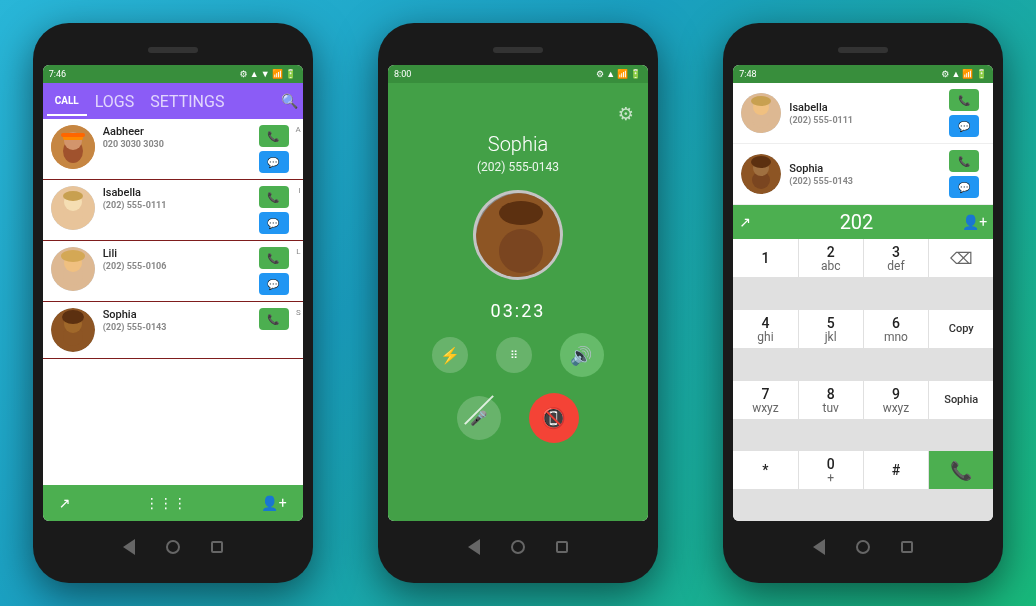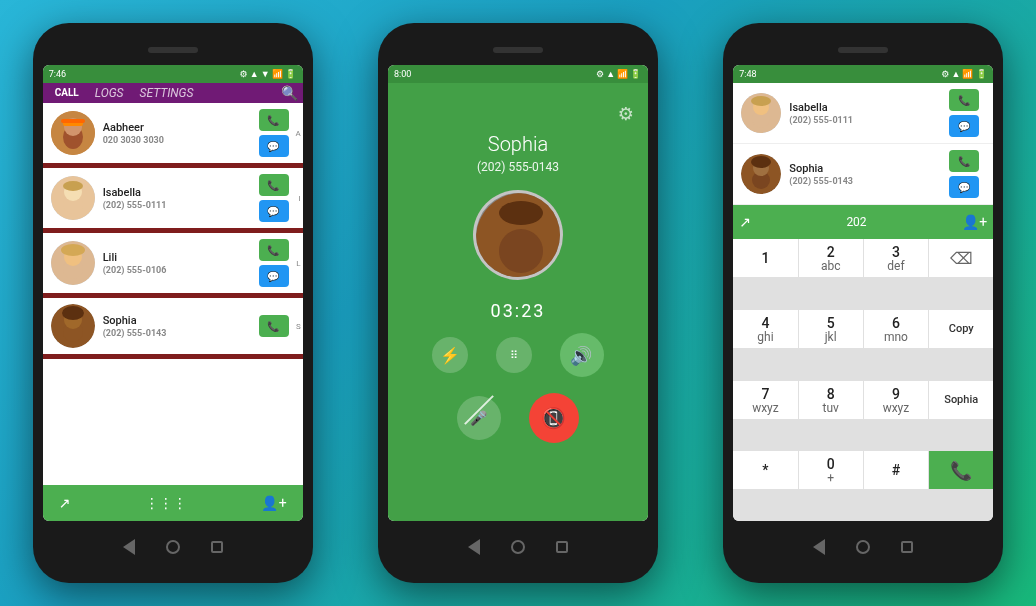--- a/index.html
+++ b/index.html
@@ -89,57 +89,55 @@
       font-size: 9px;
       padding: 2px 6px;
       display: flex;
       justify-content: space-between;
       align-items: center;
       height: 18px;
     }
 
     
     .app-header {
-      background: #701a75;
+      background: #8b5cf6;
       color: white;
       display: flex;
       align-items: center;
       padding: 0 4px;
-      height: 20px;
+      height: 36px;
     }
     .tab-active {
       border-bottom: 2px solid white;
       padding: 8px 8px;
       font-size: 10px;
       font-weight: bold;
       color: white;
     }
     .tab-inactive {
       padding: 8px 8px;
-      font-size: 12px;
+      font-size: 16px;
       color: rgba(255,255,255,0.75);
-      font-style: italic;
     }
     .search-icon-header {
       margin-left: auto;
       color: white;
       font-size: 14px;
     }
 
     .contact-list {
       flex: 1;
       overflow: hidden;
       background: white;
       position: relative;
     }
     .contact-item {
       display: flex;
-      align-items: center;
       padding: 6px 8px;
-      border-bottom: 5px solid #7f1d1d;
+      border-bottom: 1px solid #7f1d1d;
       position: relative;
     }
     .contact-avatar {
       width: 44px;
       height: 44px;
       border-radius: 50%;
       object-fit: cover;
       background: #ccc;
       flex-shrink: 0;
       overflow: hidden;
@@ -293,21 +291,21 @@
     }
     .dialer-input-row {
       background: #4caf50;
       display: flex;
       align-items: center;
       padding: 0 6px;
       height: 34px;
     }
     .dialer-input-text {
       color: white;
-      font-size: 12px;
+      font-size: 20px;
       flex: 1;
       text-align: center;
     }
     .dialer-grid {
       display: grid;
       grid-template-columns: repeat(4, 1fr);
       gap: 1px;
       background: #e0e0e0;
       flex: 1;
     }

